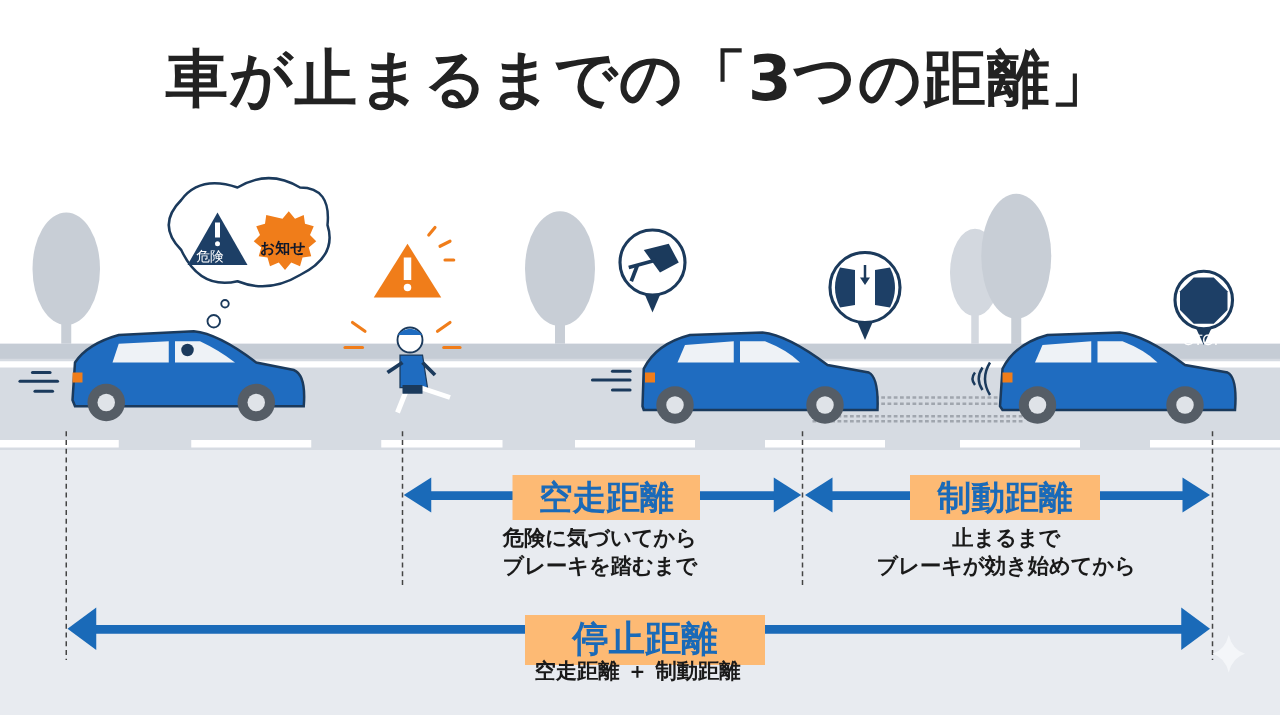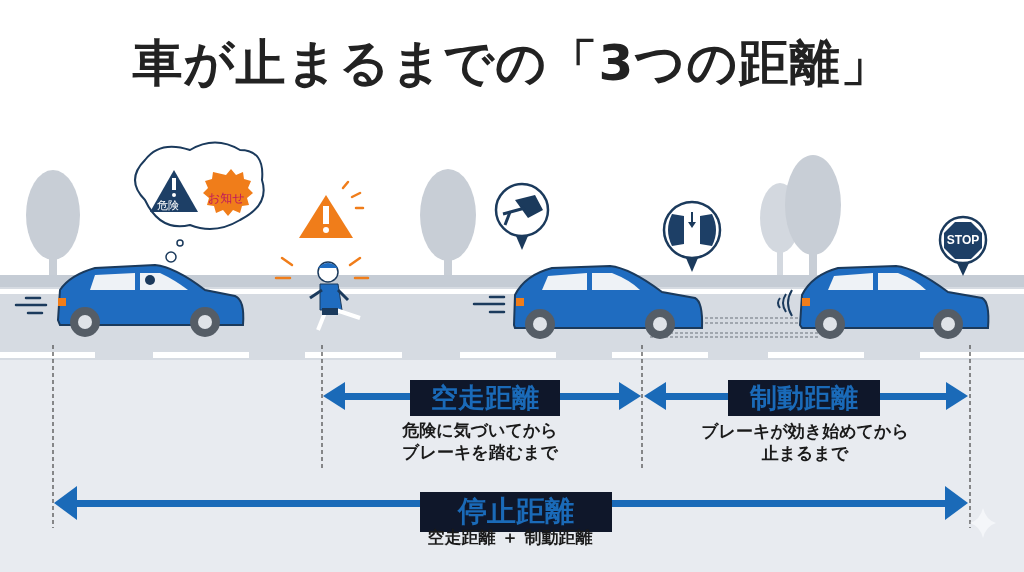--- a/index.html
+++ b/index.html
@@ -5,27 +5,27 @@
   * { box-sizing: border-box; margin: 0; padding: 0; }
   html, body { width: 1024px; height: 572px; overflow: hidden; background: #ffffff; }
   body { font-family: "DejaVu Sans", "Liberation Sans", sans-serif; position: relative; }
   .title {
     position: absolute; left: 0; top: 30px; width: 1024px; text-align: center;
     font-size: 50px; font-weight: bold; color: #222222; letter-spacing: 1px;
   }
   .scene { position: absolute; left: 0; top: 0; width: 948px; height: 572px; }
   .label {
     position: absolute; text-align: center; font-weight: bold; color: #1a6ab8;
-    background: #0f172a; padding: 0 8px;
+    background: #fdba74; padding: 0 8px;
   }
   .sub {
     position: absolute; text-align: center; color: #1a1a1a; font-size: 17px; line-height: 22px;
     font-weight: bold;
   }
-  .sign-text { font-family: "Liberation Sans", sans-serif; font-weight: bold; }
+  .sign-text { font-family: "Liberation Sans", sans-serif; font-weight: normal; margin-top: 32px; }
 </style>
 </head>
 <body>
 
 <div class="scene">
 
   <div class="title">車が止まるまでの「3つの距離」</div>
 
   <svg width="1024" height="572" style="position:absolute;left:0;top:0;">
 
@@ -201,31 +201,31 @@
       <rect x="70" y="500" width="350" height="7"></rect>
       <path d="M 54 503 L 77 486 L 77 520 Z"></path>
       <rect x="612" y="500" width="340" height="7"></rect>
       <path d="M 968 503 L 945 486 L 945 520 Z"></path>
     </g>
 
     <path d="M 983 508 Q 986 520 996 523 Q 986 526 983 538 Q 980 526 970 523 Q 980 520 983 508 Z" fill="#f4f6f9"></path>
   </svg>
 
   <div style="position:absolute;left:157px;top:198px;font-size:11px;color:#fff;font-weight:normal;">危険</div>
-  <div style="position:absolute;left:208px;top:190px;font-size:12px;color:#be185d;font-weight:normal;">お知せ</div>
+  <div style="position:absolute;left:208px;top:190px;font-size:12px;color:#0f172a;font-weight:bold;">お知せ</div>
   <div class="sign-text" style="position:absolute;left:944px;top:233px;width:38px;text-align:center;font-size:12px;color:#fff;">STOP</div>
 
   <div class="label" style="left:410px;top:380px;width:150px;font-size:27px;">空走距離</div>
   <div class="sub" style="left:330px;top:420px;width:300px;font-family:Liberation Serif, serif;">
     <div>危険に気づいてから</div>
     <div>ブレーキを踏むまで</div>
   </div>
 
   <div class="label" style="left:728px;top:380px;width:152px;font-size:27px;">制動距離</div>
   <div class="sub" style="left:650px;top:420px;width:310px;">
+    <div>止まるまで</div>
     <div>ブレーキが効き始めてから</div>
-    <div>止まるまで</div>
   </div>
 
   <div class="label" style="left:420px;top:492px;width:192px;font-size:29px;">停止距離</div>
   <div class="sub" style="left:360px;top:526px;width:300px;font-size:17px;">空走距離 ＋ 制動距離</div>
 
 </div>
 
 </body></html>

